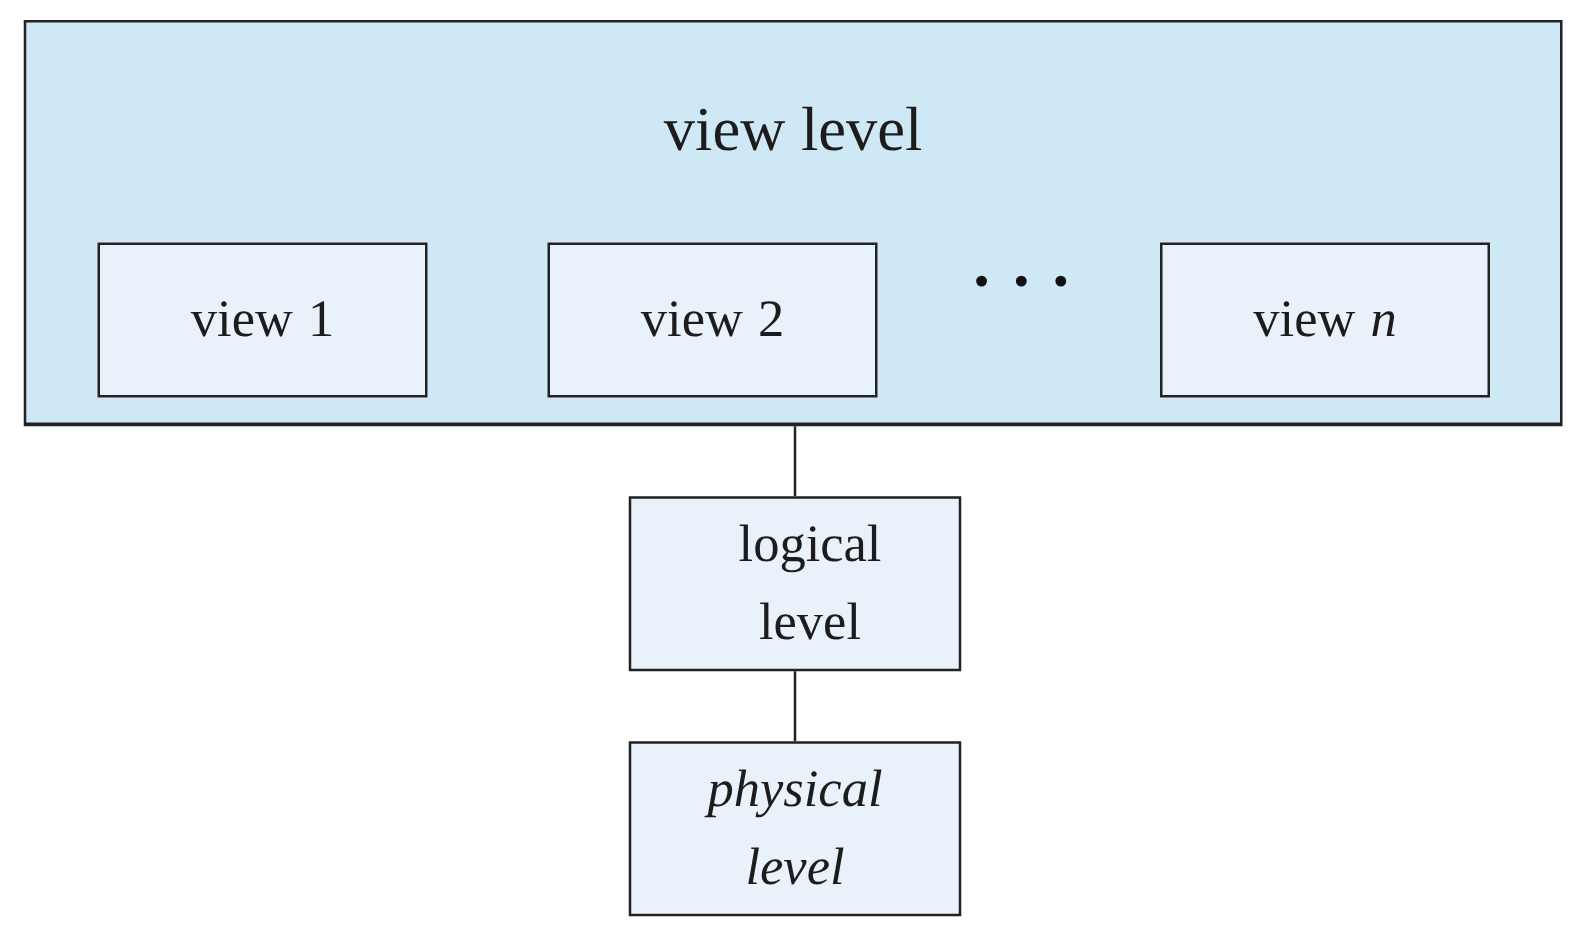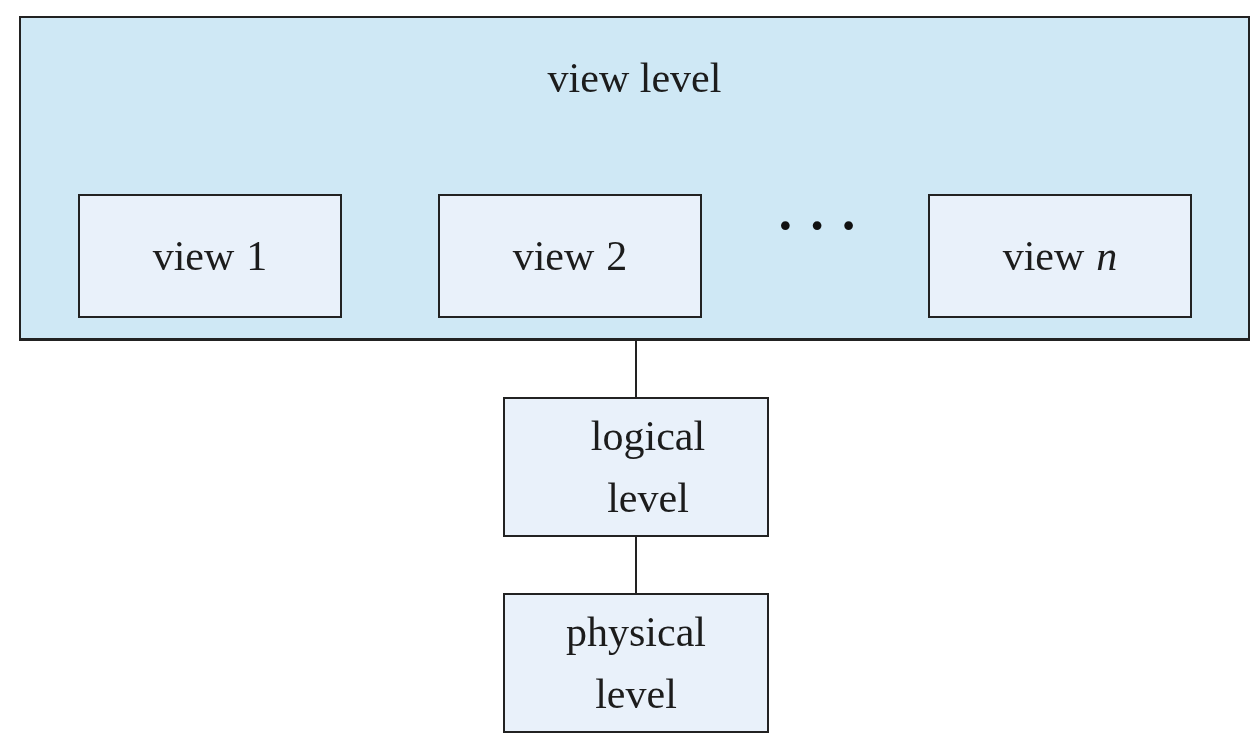--- a/index.html
+++ b/index.html
@@ -15,24 +15,24 @@
   .abs { position: absolute; box-sizing: border-box; }
 
   .outer-box {
     left: 19px; top: 16px;
     width: 1231px; height: 325px;
     background: var(--outer-fill, #cfe8f5);
     border: 2px solid var(--line-color, #222222);
     border-bottom-width: 3px;
   }
   .outer-title {
-    left: 19px; top: 55px;
+    left: 19px; top: 76px;
     width: 1231px;
     text-align: center;
-    font-size: 42px;
+    font-size: 50px;
     line-height: 1.1;
   }
   .inner-box {
     top: 162px;
     width: 264px; height: 124px;
     background: var(--inner-fill, #e9f1fa);
     border: 2px solid var(--line-color, #222222);
     display: flex;
     align-items: center;
     justify-content: center;
@@ -73,21 +73,21 @@
     border: 2px solid var(--line-color, #222222);
     display: flex;
     flex-direction: column;
     align-items: center;
     justify-content: center;
     font-size: 42px;
     line-height: 62px;
     text-align: center;
   }
   #logical-level { top: 397px; padding-left: 24px; }
-  #physical-level { top: 593px; }
+  #physical-level { top: 593px; font-style: italic; }
 </style>
 </head>
 <body>
 
 <div class="canvas" style="color: rgb(28, 28, 28);">
 
   <div class="abs outer-box"></div>
 
   <div class="abs outer-title">view level</div>
 

